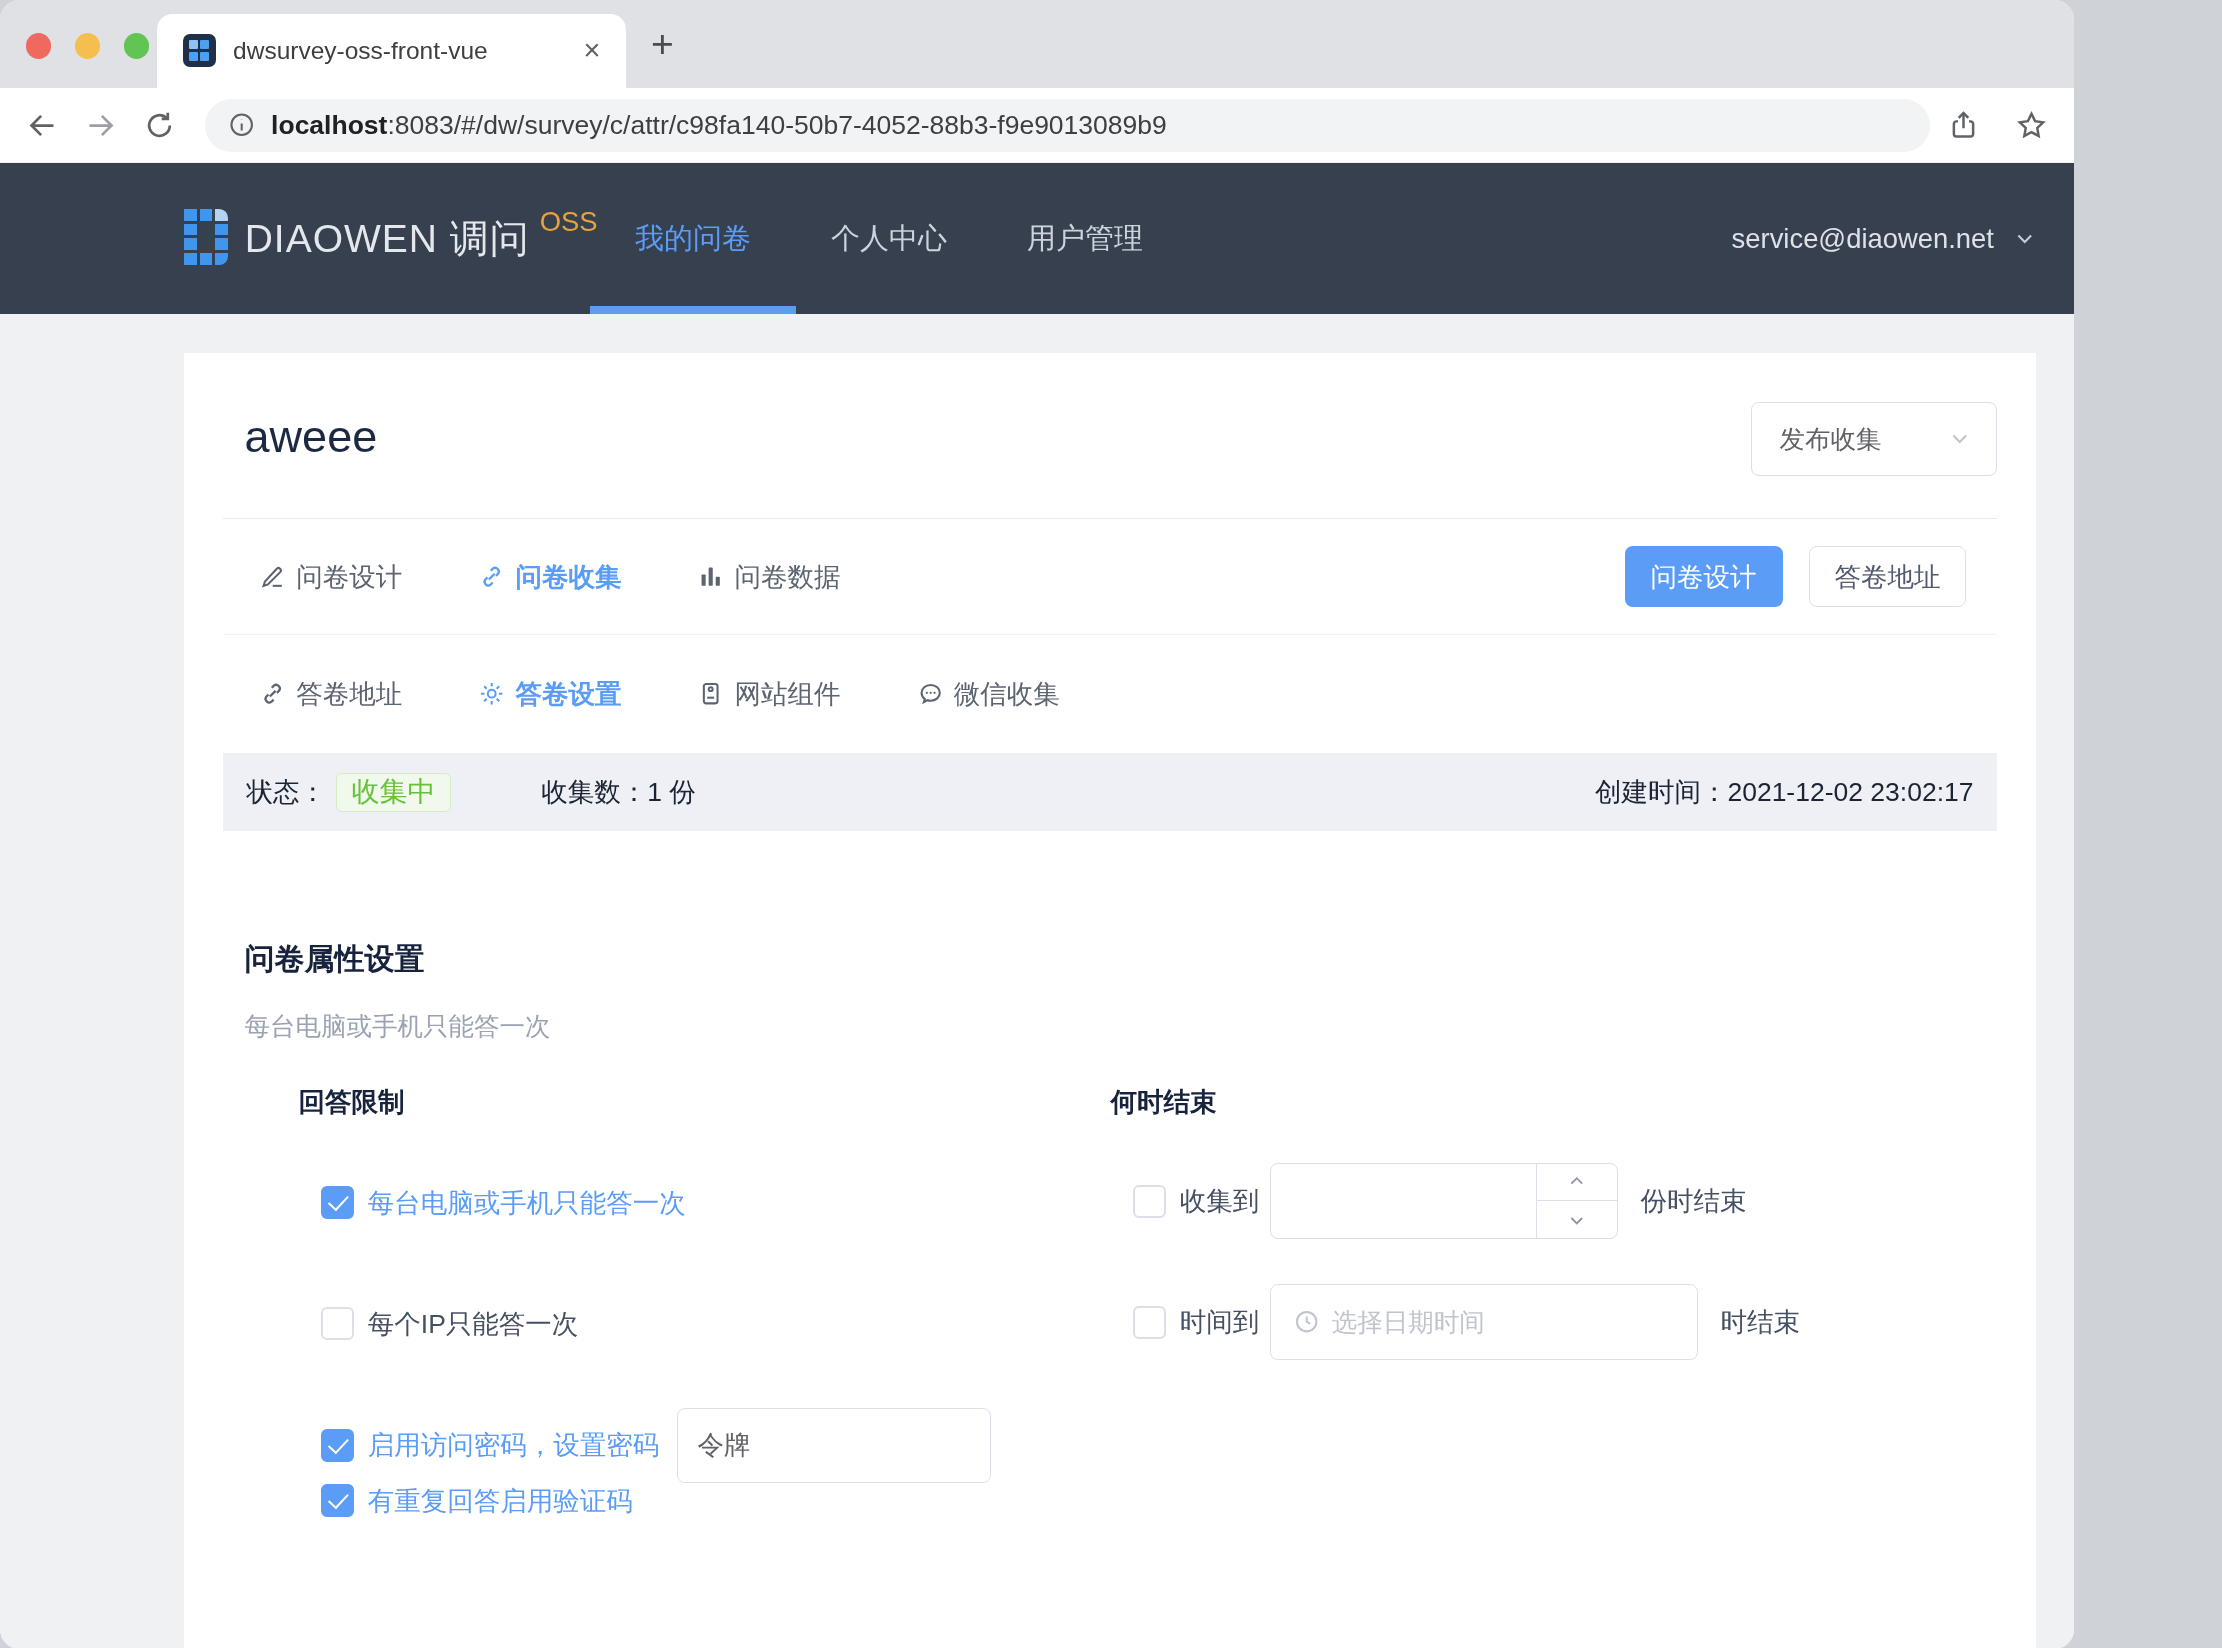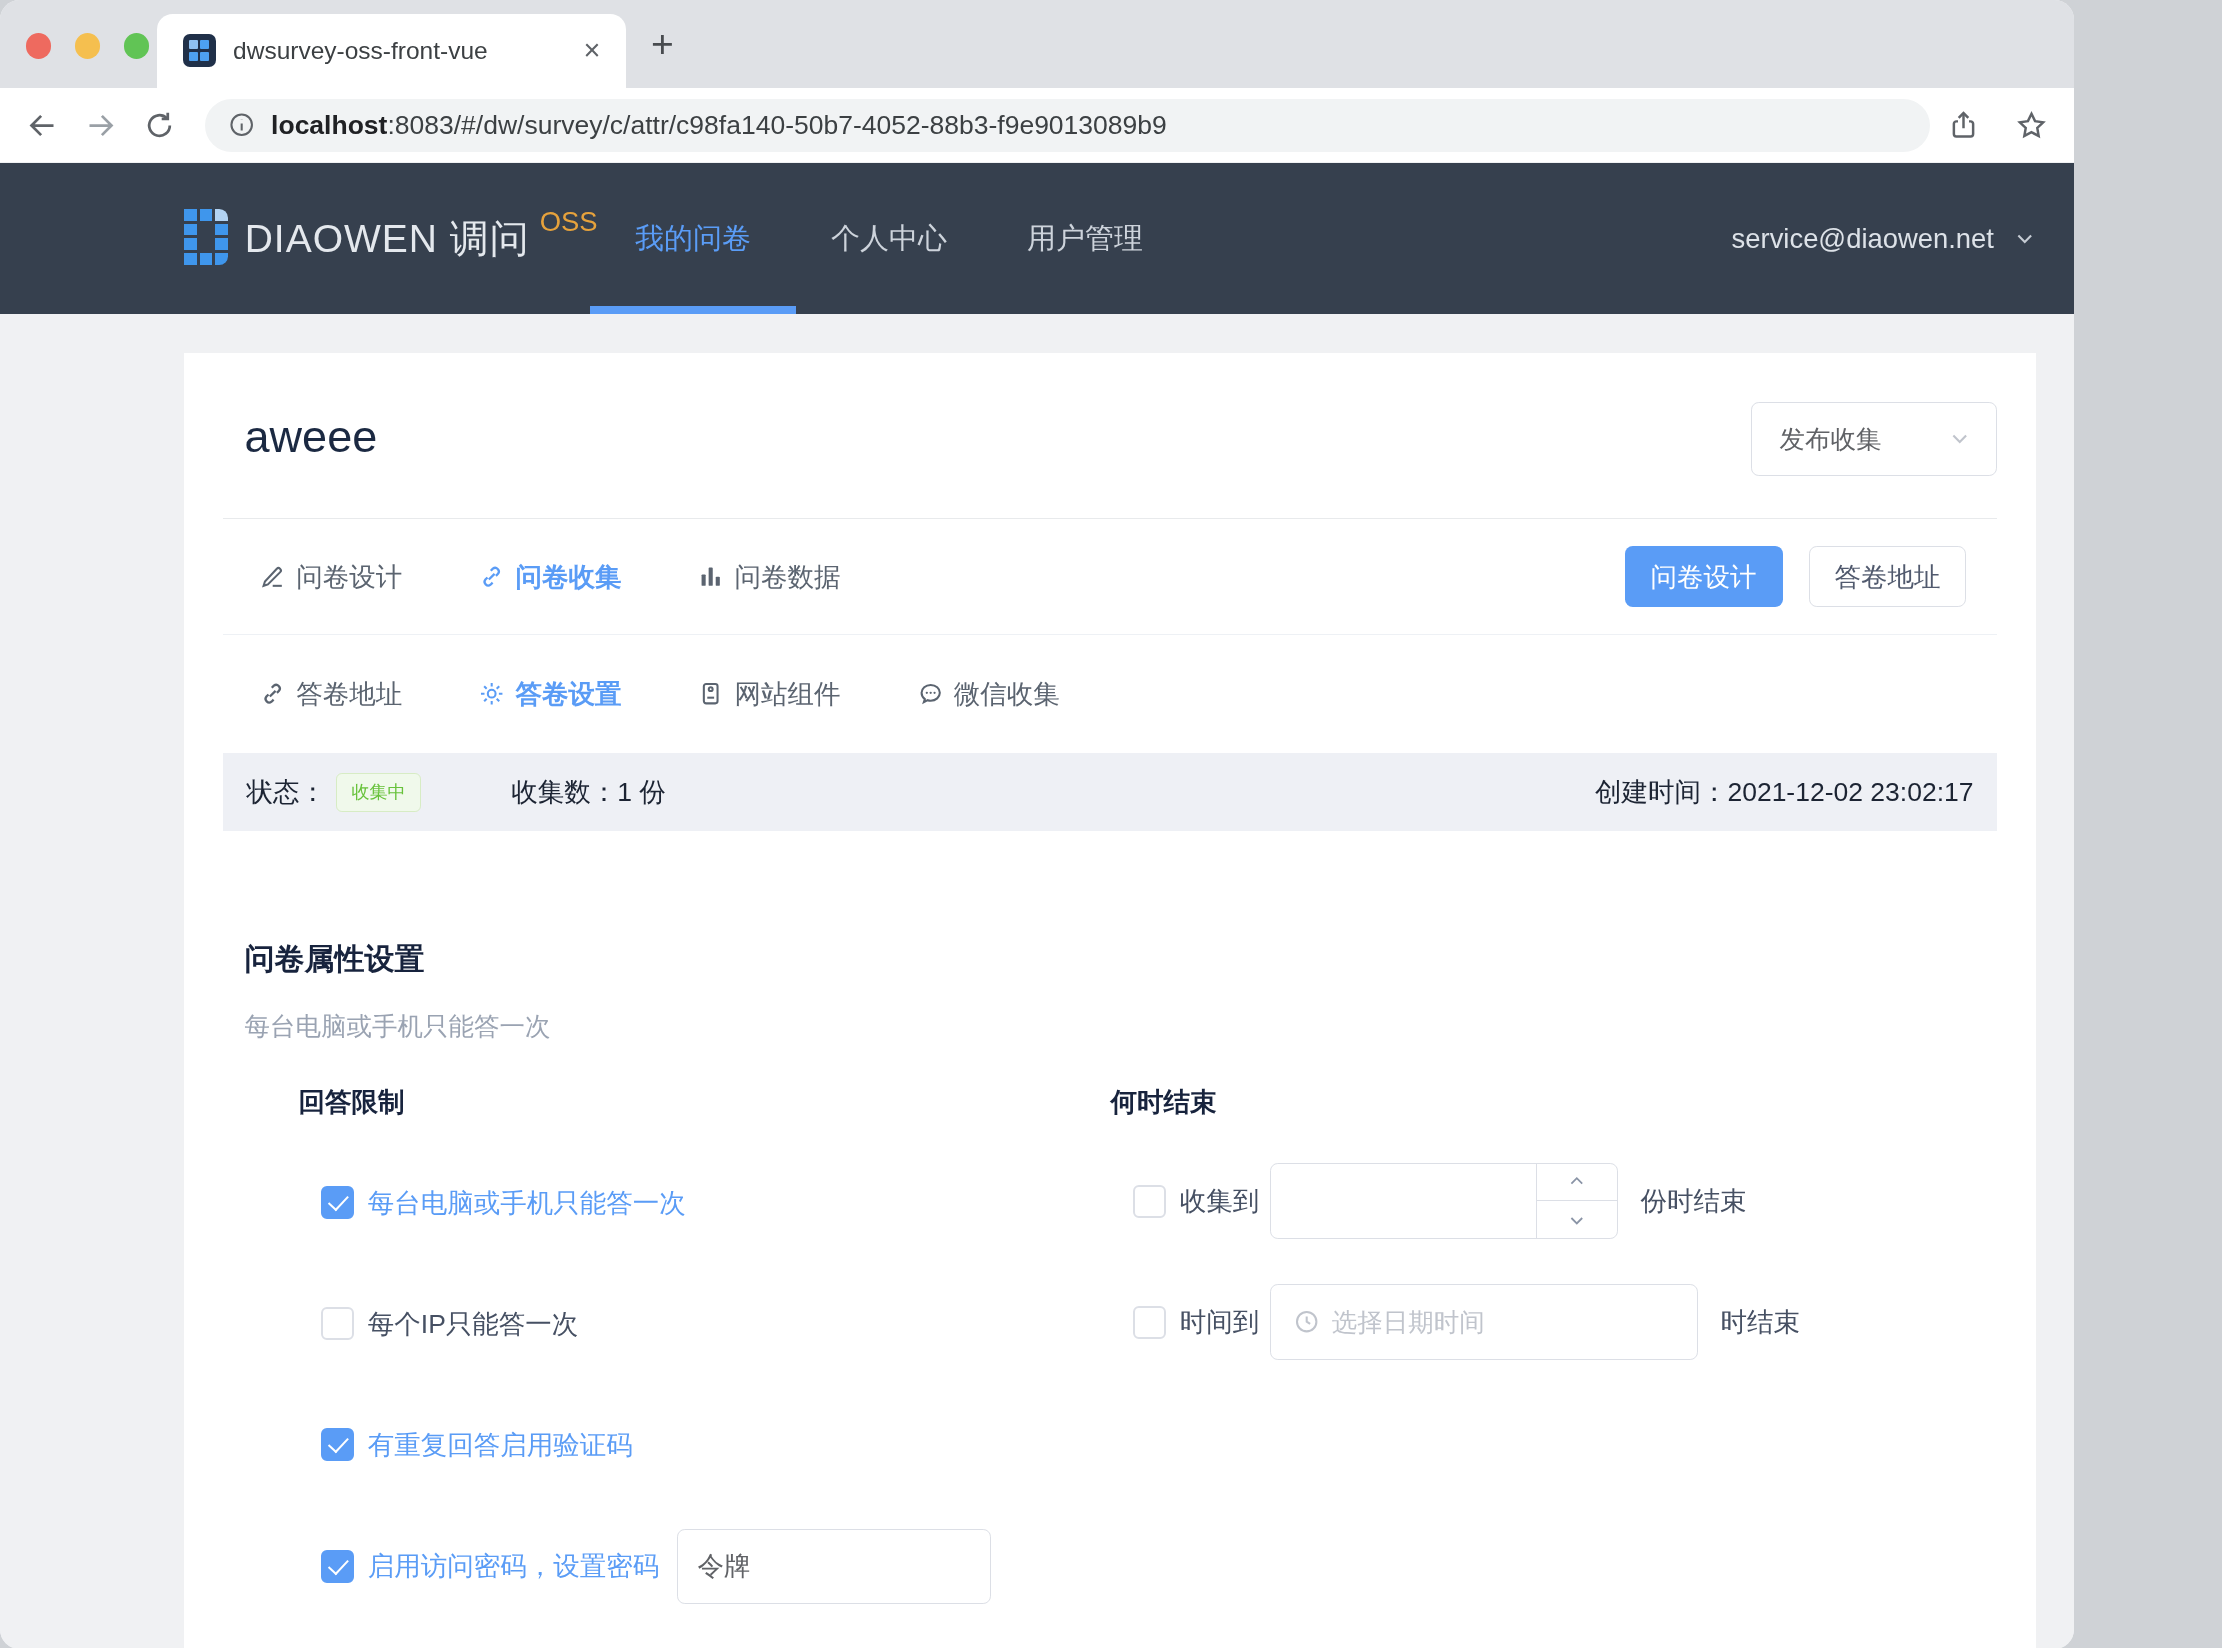--- a/index.html
+++ b/index.html
@@ -79,21 +79,21 @@
   .ptab.active { color:#5a9cf6; font-weight:700; }
   .row-actions { position:absolute; right:31px; top:0; height:100%; display:flex; align-items:center; gap:26.5px; }
   .btn { height:61px; border-radius:7.8px; font-size:26.5px; display:flex; align-items:center;
          justify-content:center; cursor:pointer; }
   .btn-primary { width:158px; background:#5a9cf6; color:#fff; }
   .btn-plain { width:157px; background:#fff; border:1px solid #dcdfe6; color:#515a6e; }
 
   .status-bar { height:78px; background:#eef0f5; display:flex; align-items:center; padding:0 23.5px;
                 font-size:26.5px; color:#1c2433; }
   .badge { margin-left:9.8px; height:39px; padding:0 14.7px; display:flex; align-items:center;
-           background:#f0f9eb; border:1px solid #d7ecc4; border-radius:5.9px; color:#67c23a; font-size:18px; }
+           background:#f0f9eb; border:1px solid #d7ecc4; border-radius:5.9px; color:#67c23a; font-size:28px; }
   .count-label { margin-left:90px; }
   .flex-sp { flex:1; }
 
   .props { padding-left:21.6px; }
   .props-heading { margin-top:108px; font-size:30px; font-weight:700; color:#17233d; }
   .props-sub { margin-top:29px; font-size:25.5px; color:#9aa3b2; }
   .columns { display:flex; margin-top:40px; padding-left:54px; }
   .col-left { width:812px; }
   .col-right { flex:1; }
   .col-heading { font-size:26.5px; font-weight:700; color:#17233d; }
@@ -375,29 +375,29 @@
             <div class="opt-row on">
               <span class="cbx checked"></span>
               <span class="opt-label">每台电脑或手机只能答一次</span>
             </div>
 
             <div class="opt-row">
               <span class="cbx"></span>
               <span class="opt-label">每个IP只能答一次</span>
             </div>
 
-            <div class="opt-row on">
-              <span class="cbx checked"></span>
-              <span class="opt-label">有重复回答启用验证码</span>
-            </div>
-
             <div class="opt-row with-input on">
               <span class="cbx checked"></span>
               <span class="opt-label">启用访问密码，设置密码</span>
               <input class="text-input" type="text" value="令牌" style="">
+            </div>
+
+            <div class="opt-row on">
+              <span class="cbx checked"></span>
+              <span class="opt-label">有重复回答启用验证码</span>
             </div>
           </div>
 
           <div class="col-right">
             <div class="col-heading">何时结束</div>
 
             <div class="opt-row quota">
               <span class="cbx"></span>
               <span class="opt-label">收集到</span>
               <div class="num-ctrl">

